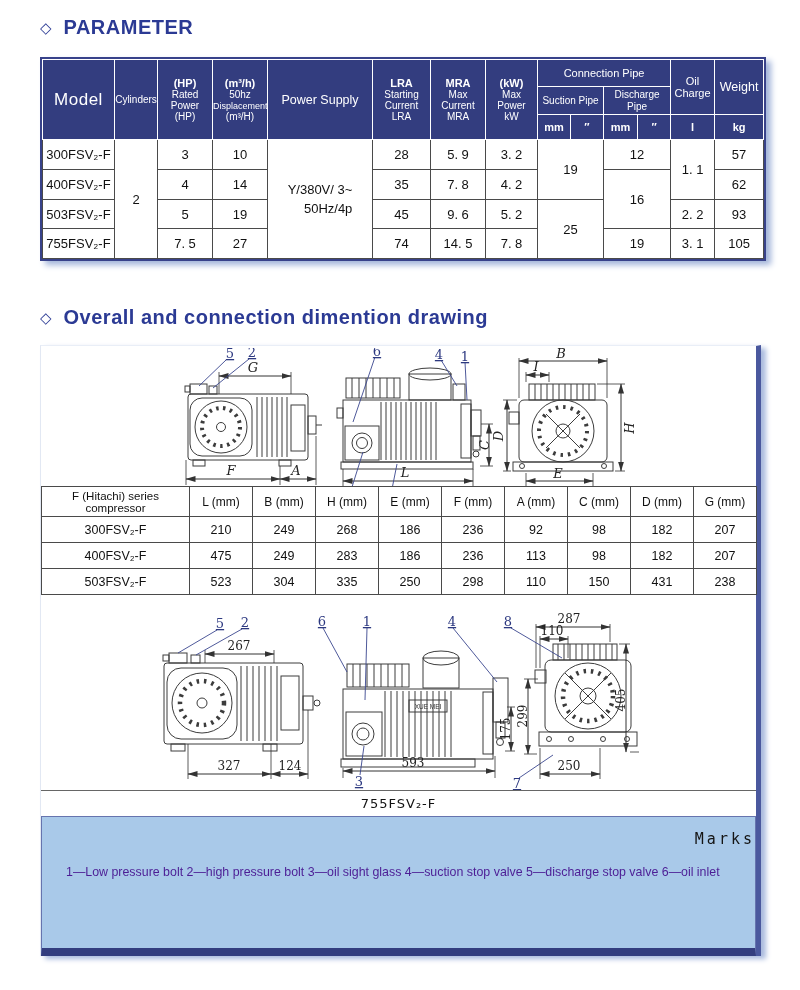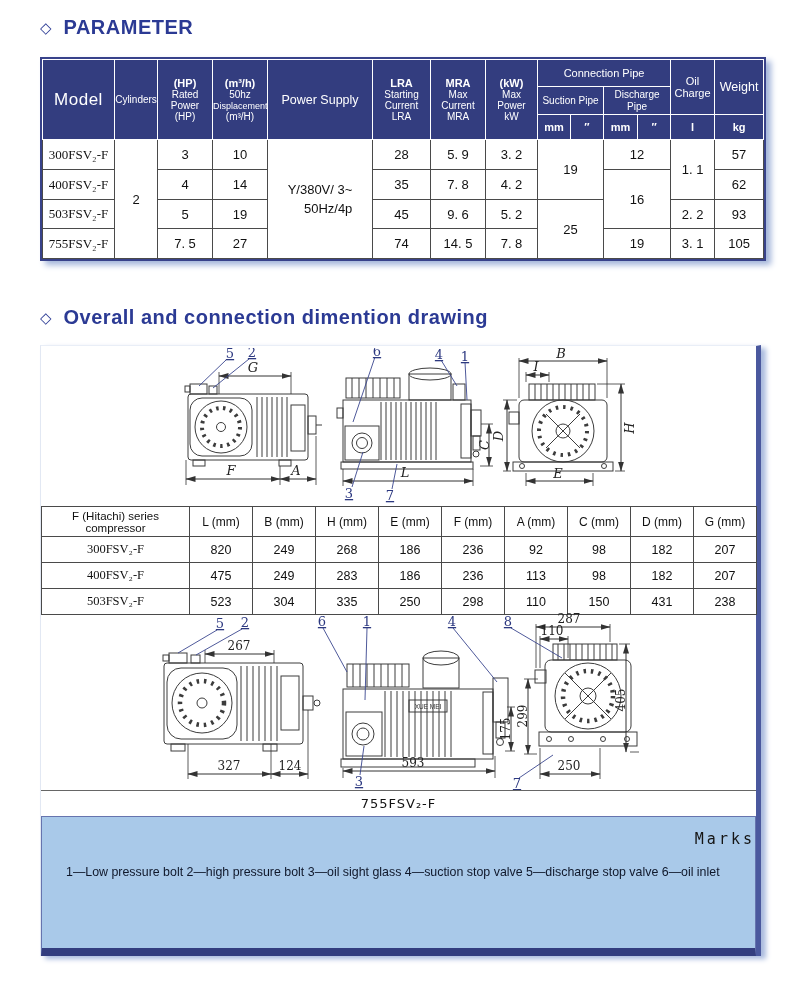--- a/index.html
+++ b/index.html
@@ -19,48 +19,48 @@
   .ptable th{background:#333d7f;color:#fff;border:1px solid #fff;font-weight:normal;
              padding:0;text-align:center;vertical-align:middle;line-height:1.12;}
   .ptable td{background:#fff;border:1px solid #4a4a4a;text-align:center;vertical-align:middle;
              font-size:13px;color:#111;padding:0;}
   .h-big{font-size:17px;letter-spacing:.5px;}
   .h-b{font-weight:bold;font-size:11px;}
   .h-s{font-size:10px;}
   .h-xs{font-size:9px;}
   .h-m{font-size:12.5px;}
   .h-unit{font-weight:bold;font-size:11px;}
-  .model-text{font-family:Liberation Serif, serif;font-size:12.5px;margin-left:44px;}
+  .model-text{font-family:Liberation Sans, sans-serif;font-size:12.5px;margin-left:44px;}
   .ps-cell{text-align:center;}
   .ps-inner{display:inline-block;text-align:right;font-size:13px;line-height:1.5;}
   
   .dbox{position:absolute;left:40px;top:345px;width:715px;height:610px;background:#fff;
         border-left:1px solid #e2e8f3;border-top:1px solid #e9eef7;border-right:5px solid #4a589e;
         box-shadow:5px 3px 5px #a9bade;}
   .dbox svg{position:absolute;left:0;display:block;}
   #svg1{top:2px;}
   #svg2{top:266px;}
   
-  .dtable-wrap{position:absolute;left:0;top:160px;width:715px;}
+  .dtable-wrap{position:absolute;left:0;top:140px;width:715px;}
   .dtable{width:715px;}
   .dtable th,.dtable td{border:1px solid #4a4a4a;background:#fff;color:#111;
         text-align:center;vertical-align:middle;padding:0;font-weight:normal;}
   .dtable th{font-size:12px;height:29px;}
   .dtable td{font-size:12.5px;height:25px;}
   .dtable .corner{font-size:11.5px;}
   
   .caption{position:absolute;left:0;top:444px;width:715px;height:25px;border-top:1px solid #666;
            display:flex;align-items:center;justify-content:center;
            font-family:"DejaVu Sans",sans-serif;font-size:13px;letter-spacing:1px;color:#111;}
   
   .marks{position:absolute;left:0;top:470px;width:715px;height:140px;box-sizing:border-box;
          background:#a9c9e9;border:1px solid #6674ae;border-bottom:8px solid #333d7f;}
   .marks-title{text-align:right;margin-top:13px;font-family:"DejaVu Sans Mono",monospace;
                font-size:15px;letter-spacing:3px;color:#141414;}
-  .marks-body{margin:13px 24px 0 24px;font-size:12.4px;line-height:22px;color:#0f172a;}
+  .marks-body{margin:13px 24px 0 24px;font-size:12.4px;line-height:22px;color:#4c1d95;}
   
   .part{stroke:#3c3c3c;fill:none;stroke-width:1;}
   .bolts{stroke:#3c3c3c;fill:none;}
   .ext{stroke:#333;stroke-width:.8;fill:none;}
   .dim{stroke:#333;stroke-width:1;fill:none;}
   .leader{stroke:#3a468e;stroke-width:.9;fill:none;}
   .callout{fill:#2c3880;font:13px "DejaVu Serif",serif;text-decoration:underline;}
   .dlabel{fill:#222;font:italic 13px "DejaVu Serif",serif;}
   .dnum{fill:#222;font:12px "DejaVu Serif",serif;}
   .brand{fill:#333;font:6.5px "Liberation Sans",sans-serif;}
@@ -358,21 +358,21 @@
           <th>H (mm)</th>
           <th>E (mm)</th>
           <th>F (mm)</th>
           <th>A (mm)</th>
           <th>C (mm)</th>
           <th>D (mm)</th>
           <th>G (mm)</th>
         </tr>
         <tr>
           <td class="model-text">300FSV₂-F</td>
-          <td>820</td>
+          <td>210</td>
           <td>249</td>
           <td>268</td>
           <td>186</td>
           <td>236</td>
           <td>92</td>
           <td>98</td>
           <td>182</td>
           <td>207</td>
         </tr>
         <tr>

